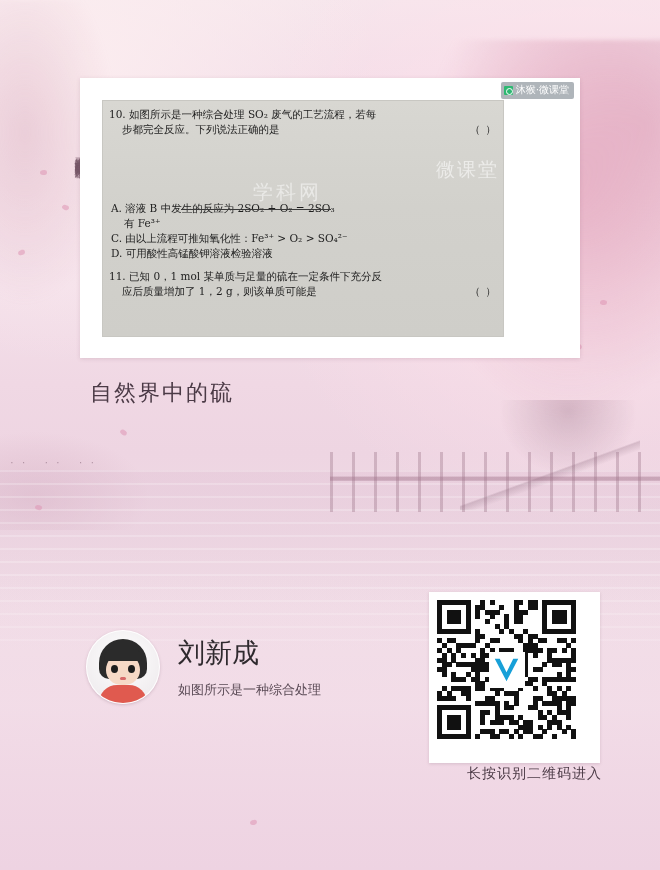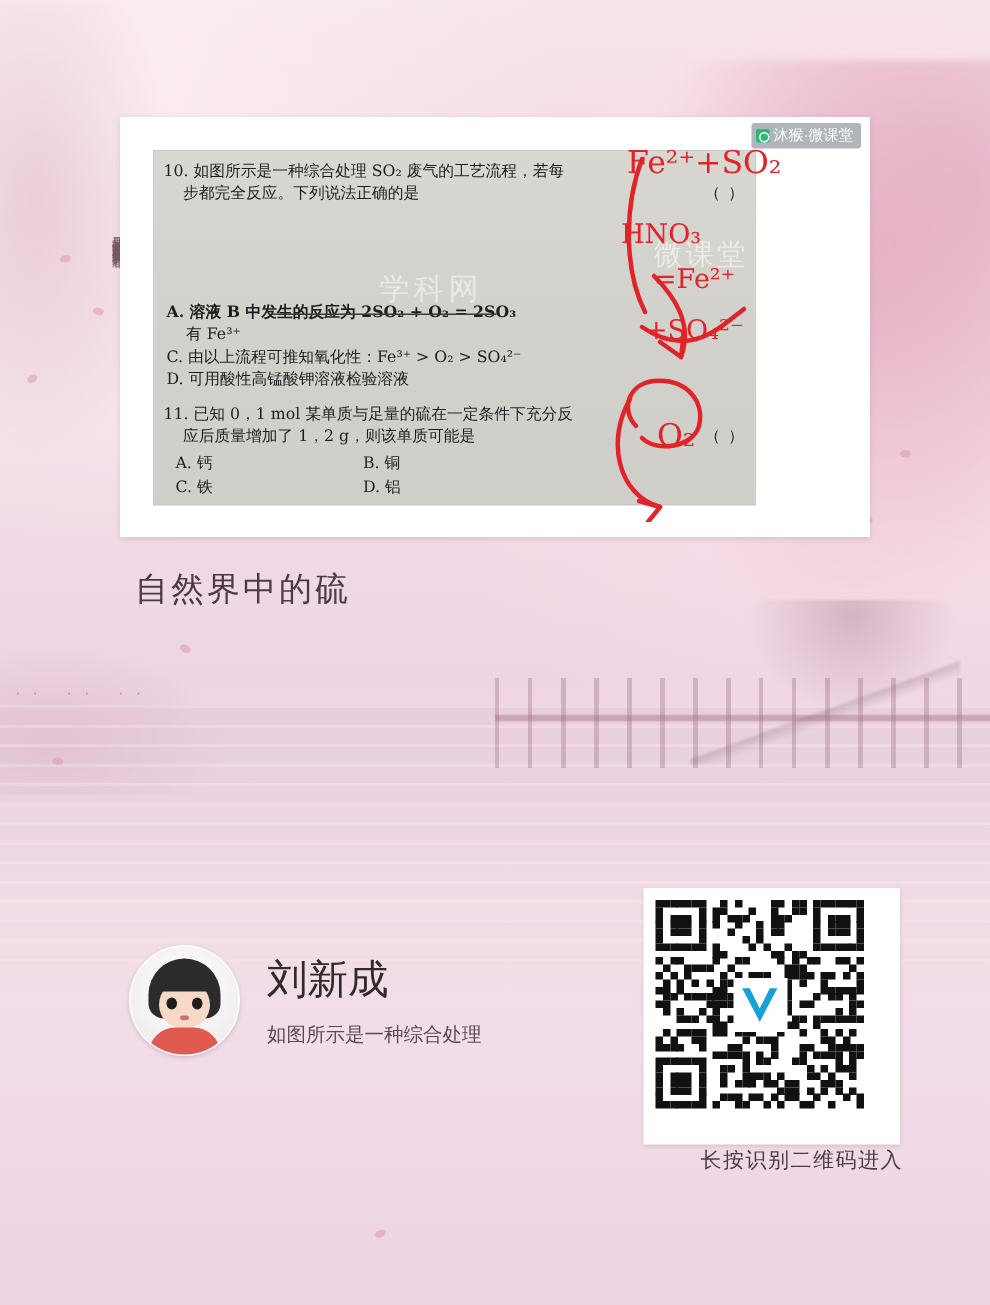--- a/index.html
+++ b/index.html
@@ -304,21 +304,21 @@
           <span>如图所示是一种综合处理 SO₂ 废气的工艺流程，若每</span>
         </span>
         <span class="q-line q-indent">
           <span class="brackets">（    ）</span>
           <span>步都完全反应。下列说法正确的是</span>
         </span>
       </div>
 
 
       <div class="opts">
-        <div style="position:relative;font-weight:bold;">
+        <div style="position:relative;">
           <span>A.</span>
           <span>溶液 B 中发生的反应为 2SO₂ + O₂ = 2SO₃</span>
           <div class="strike" style="left:70px; top:8px; width:150px;"></div>
         </div>
         <div class="q-indent" style="padding-left:13px;">
           <span>有 Fe³⁺</span>
         </div>
         <div>
           <span>C.</span>
           <span>由以上流程可推知氧化性：Fe³⁺ &gt; O₂ &gt; SO₄²⁻</span>
@@ -333,45 +333,22 @@
         <span class="q-line">
           <span>11.</span>
           <span>已知 0，1 mol 某单质与足量的硫在一定条件下充分反</span>
         </span>
         <span class="q-line q-indent">
           <span class="brackets">（    ）</span>
           <span>应后质量增加了 1，2 g，则该单质可能是</span>
         </span>
       </div>
 
-      <div class="q11-grid">
-        <span>A. 钙</span>
-        <span>B. 铜</span>
-        <span>C. 铁</span>
-        <span>D. 铝</span>
-      </div>
     </div>
 
-    <div class="ink">
-      <svg class="ink-svg" width="170" height="250" viewBox="0 0 170 250" fill="none">
-        <path d="M18 8 C6 40 6 82 20 110" stroke="#e1232a" stroke-width="3" stroke-linecap="round"></path>
-        <path d="M26 86 C40 100 52 118 44 140" stroke="#e1232a" stroke-width="3" stroke-linecap="round"></path>
-        <path d="M44 140 L30 130 M44 140 L46 124" stroke="#e1232a" stroke-width="3" stroke-linecap="round"></path>
-        <path d="M18 120 C50 142 70 120 86 108" stroke="#e1232a" stroke-width="3" stroke-linecap="round"></path>
-        <path d="M14 186 C4 176 8 158 26 156 C48 154 60 170 56 186" stroke="#e1232a" stroke-width="3" stroke-linecap="round" fill="none"></path>
-        <path d="M56 186 C52 200 28 204 18 194" stroke="#e1232a" stroke-width="3" stroke-linecap="round" fill="none"></path>
-        <path d="M10 168 C-6 196 2 232 30 240" stroke="#e1232a" stroke-width="3" stroke-linecap="round" fill="none"></path>
-        <path d="M30 240 L16 236 M30 240 L22 250" stroke="#e1232a" stroke-width="3" stroke-linecap="round"></path>
-      </svg>
-      <span class="big" style="left:8px;  top:-2px;">Fe²⁺+SO₂</span>
-      <span class="mid" style="left:4px;  top:48px;">HNO₃</span>
-      <span class="mid" style="left:26px; top:78px;">=Fe²⁺</span>
-      <span class="mid" style="left:20px; top:112px;">+SO₄²⁻</span>
-      <span class="big" style="left:28px; top:180px;">O₂</span>
-    </div>
   </div>
 
   <div class="lesson-title">自然界中的硫</div>
 
   <div class="teacher">
     <div class="avatar">
       <div class="av-hair"></div>
       <div class="av-face"></div>
       <div class="av-bang"></div>
       <div class="av-eye l"></div>

